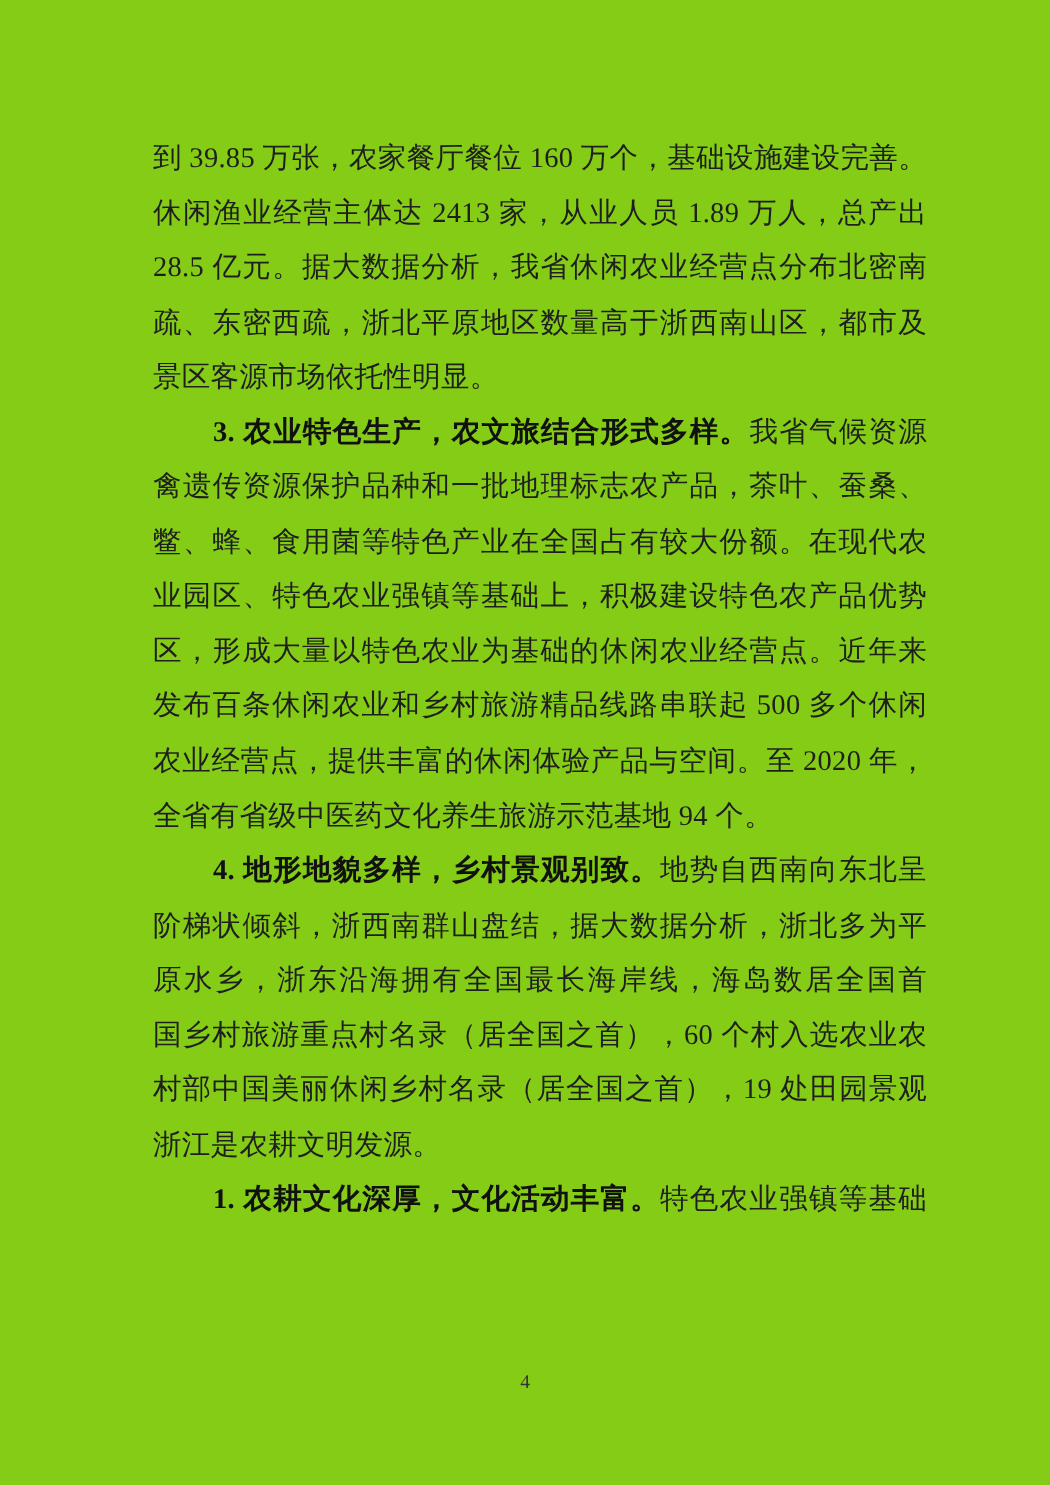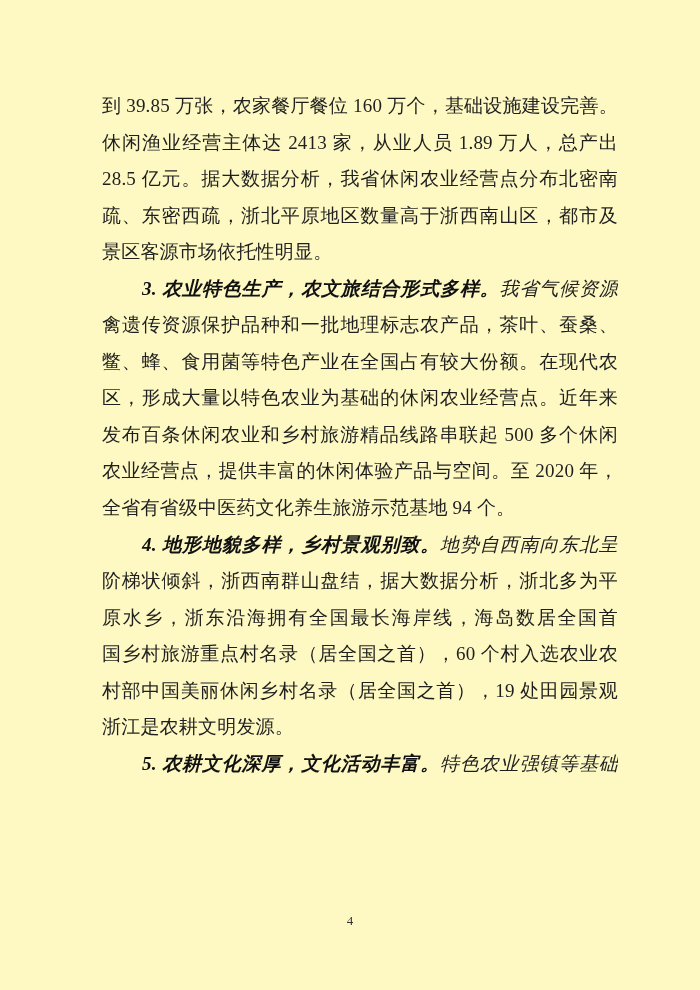--- a/index.html
+++ b/index.html
@@ -4,21 +4,21 @@
 <style>
   html, body {
     margin: 0;
     padding: 0;
     background: #ffffff;
   }
   .page {
     position: relative;
     width: 700px;
     height: 990px;
-    background: #fef9c3;
+    background: #84cc16;
     overflow: hidden;
     font-family: "Liberation Serif", "DejaVu Serif", serif;
     color: #1f1f1f;
   }
   .text-block {
     position: absolute;
     left: 102px;
     top: 88px;
     width: 516px;
   }
@@ -30,21 +30,20 @@
     overflow: hidden;
     text-align: left;
     color: #1f1f1f;
   }
   .line.justify {
     text-align: justify;
     text-align-last: justify;
   }
   .line.indent {
     text-indent: 40px;
-    font-style: italic;
   }
   .line b {
     font-weight: 700;
     color: #111111;
   }
   .page-number {
     position: absolute;
     left: 0;
     top: 913px;
     width: 100%;
@@ -60,26 +59,27 @@
 <div class="page">
   <div class="text-block">
       <div class="line justify"><span>到 39.85 万张，农家餐厅餐位 160 万个，基础设施建设完善。</span></div>
       <div class="line justify"><span>休闲渔业经营主体达 2413 家，从业人员 1.89 万人，总产出</span></div>
       <div class="line justify"><span>28.5 亿元。据大数据分析，我省休闲农业经营点分布北密南</span></div>
       <div class="line justify"><span>疏、东密西疏，浙北平原地区数量高于浙西南山区，都市及</span></div>
       <div class="line"><span>景区客源市场依托性明显。</span></div>
       <div class="line justify indent"><b>3. 农业特色生产，农文旅结合形式多样。</b><span>我省气候资源</span></div>
       <div class="line justify"><span>禽遗传资源保护品种和一批地理标志农产品，茶叶、蚕桑、</span></div>
       <div class="line justify"><span>鳖、蜂、食用菌等特色产业在全国占有较大份额。在现代农</span></div>
+      <div class="line justify"><span>业园区、特色农业强镇等基础上，积极建设特色农产品优势</span></div>
       <div class="line justify"><span>区，形成大量以特色农业为基础的休闲农业经营点。近年来</span></div>
       <div class="line justify"><span>发布百条休闲农业和乡村旅游精品线路串联起 500 多个休闲</span></div>
       <div class="line justify"><span>农业经营点，提供丰富的休闲体验产品与空间。至 2020 年，</span></div>
       <div class="line"><span>全省有省级中医药文化养生旅游示范基地 94 个。</span></div>
       <div class="line justify indent"><b>4. 地形地貌多样，乡村景观别致。</b><span>地势自西南向东北呈</span></div>
       <div class="line justify"><span>阶梯状倾斜，浙西南群山盘结，据大数据分析，浙北多为平</span></div>
       <div class="line justify"><span>原水乡，浙东沿海拥有全国最长海岸线，海岛数居全国首位，</span></div>
       <div class="line justify"><span>国乡村旅游重点村名录（居全国之首），60 个村入选农业农</span></div>
       <div class="line justify"><span>村部中国美丽休闲乡村名录（居全国之首），19 处田园景观</span></div>
       <div class="line"><span>浙江是农耕文明发源。</span></div>
-      <div class="line justify indent"><b>5. 农耕文化深厚，文化活动丰富。</b><span>特色农业强镇等基础上</span></div>
+      <div class="line justify indent"><b>1. 农耕文化深厚，文化活动丰富。</b><span>特色农业强镇等基础上</span></div>
     </div>
   <div class="page-number">4</div>
 </div>
 
 </body></html>

